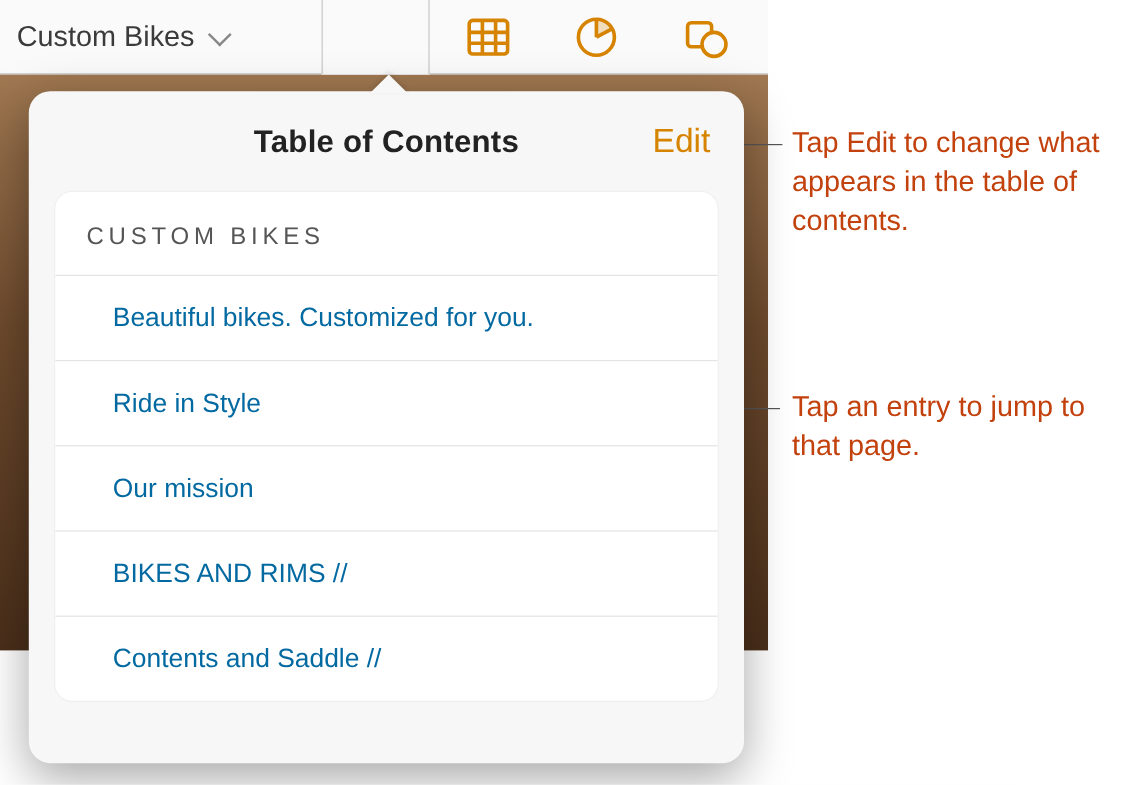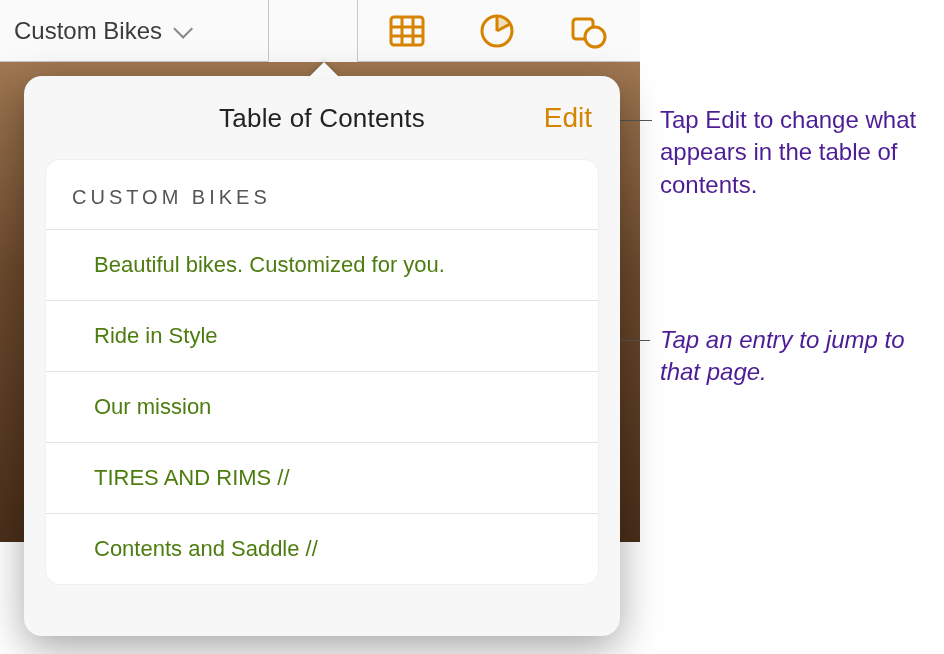--- a/index.html
+++ b/index.html
@@ -103,21 +103,21 @@
 
   .pop-header {
     position: relative;
     height: 48px;
     display: flex;
     align-items: center;
     justify-content: center;
   }
   .pop-title {
     font-size: 26px;
-    font-weight: 400;
+    font-weight: 700;
     color: #222;
     letter-spacing: 0.2px;
   }
   .pop-edit {
     position: absolute;
     right: 28px;
     top: 8px;
     font-size: 28px;
     font-weight: 400;
     color: #d68400;
@@ -133,31 +133,31 @@
   .toc-section-title {
     padding: 26px 26px 20px 26px;
     font-size: 20px;
     letter-spacing: 4px;
     color: #555;
     font-weight: 400;
   }
   .toc-item {
     padding: 22px 26px 22px 48px;
     font-size: 22px;
-    color: #4d7c0f;
+    color: #0369a1;
     border-top: 1px solid #e3e3e3;
     font-weight: 400;
   }
 
   
   .callout {
     position: absolute;
     font-size: 24px;
     line-height: 1.35;
-    color: #4c1d95;
+    color: #c2410c;
   }
   .callout-line {
     position: absolute;
     height: 1px;
     background: #555;
   }
 </style>
 </head>
 <body>
 
@@ -214,24 +214,24 @@
     <div class="pop-header">
       <span class="pop-title">Table of Contents</span>
       <span class="pop-edit">Edit</span>
     </div>
 
     <div class="toc-card">
       <div class="toc-section-title">CUSTOM  BIKES</div>
       <div class="toc-item">Beautiful bikes. Customized for you.</div>
       <div class="toc-item">Ride in Style</div>
       <div class="toc-item">Our mission</div>
-      <div class="toc-item">TIRES AND RIMS //</div>
+      <div class="toc-item">BIKES AND RIMS //</div>
       <div class="toc-item">Contents and Saddle //</div>
     </div>
   </div>
 
 </div>
 
 <div class="callout-line" style="left:596px; top:120px; width:56px;"></div>
 <div class="callout" style="left:660px; top:104px; width:280px;">Tap Edit to change what appears in the table of contents.</div>
 
 <div class="callout-line" style="left:232px; top:340px; width:418px;"></div>
-<div class="callout" style="left:660px; top:324px; width:284px;font-style:italic;">Tap an entry to jump to that page.</div>
+<div class="callout" style="left:660px; top:324px; width:284px;">Tap an entry to jump to that page.</div>
 
 </body></html>

